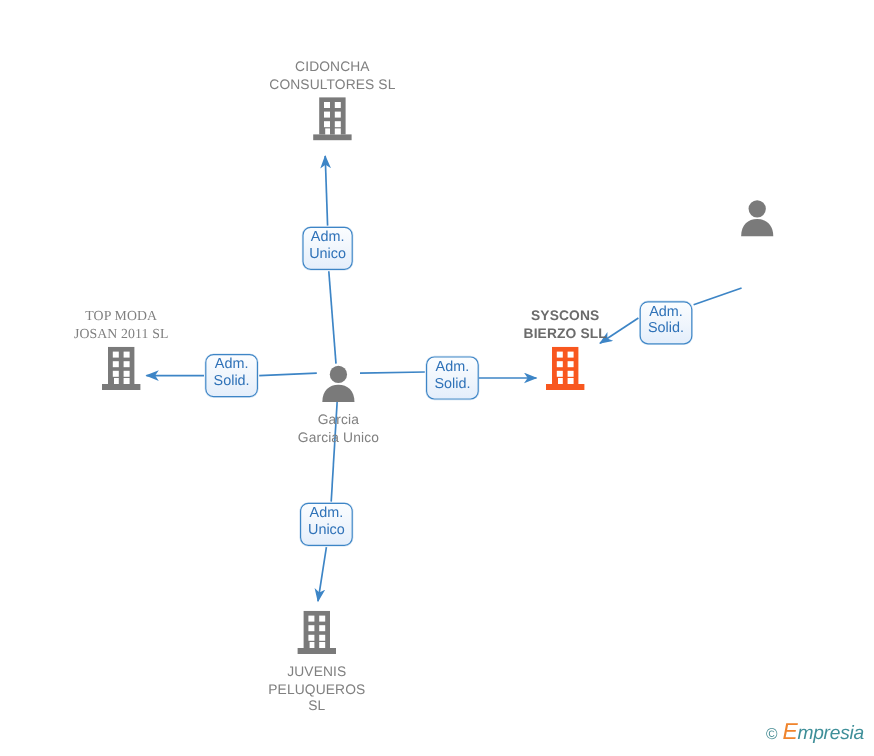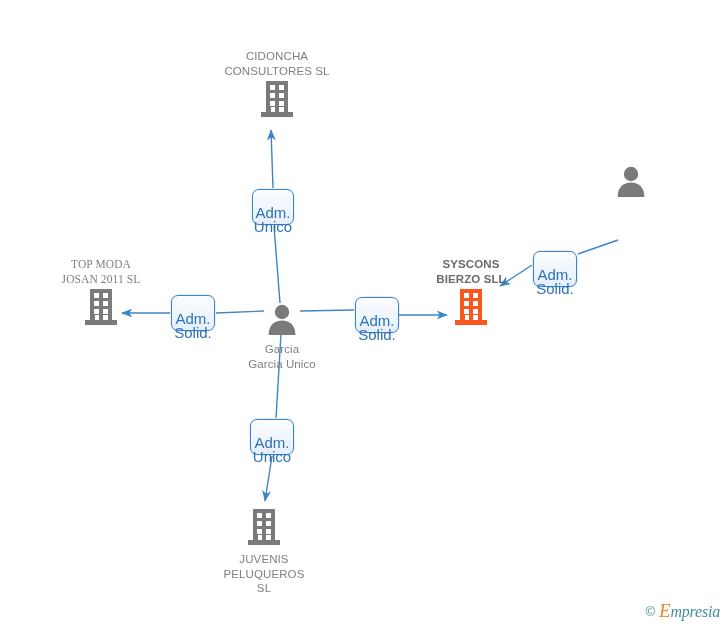--- a/index.html
+++ b/index.html
@@ -52,44 +52,44 @@
   .node.caption-bottom .glyph { margin-bottom: 3px; }
 
   
   .chip {
     position: absolute;
     box-sizing: border-box;
     border: 1px solid #3d85c6;
     border-radius: 7px;
     background: linear-gradient(to bottom, #fbfdff 0%, #eff5fc 55%, #e4eefb 100%);
     color: #2f72b8;
-    font-size: 15px;
+    font-size: 12px;
     line-height: 14px;
     text-align: center;
-    padding: 16px 0 4px 0;
+    padding: 0 0 4px 0;
     white-space: pre-line;
     box-shadow: 0 0 0 0.5px rgba(61,133,198,0.25);
   }
 
   
   #watermark {
     position: absolute;
     right: 8px;
     bottom: 8px;
     display: flex;
     align-items: center;
     gap: 4px;
     user-select: none;
   }
   #watermark .copy {
     font-size: 13px;
     color: #4b8f96;
   }
   #watermark .brand {
-    font-family: Liberation Serif, serif;
+    font-family: Liberation Sans, sans-serif;
     font-style: italic;
     font-size: 16px;
     color: #3f8f99;
     letter-spacing: -0.2px;
   }
   #watermark .brand .cap {
     color: #f0842c;
     font-size: 19px;
   }
 </style>

